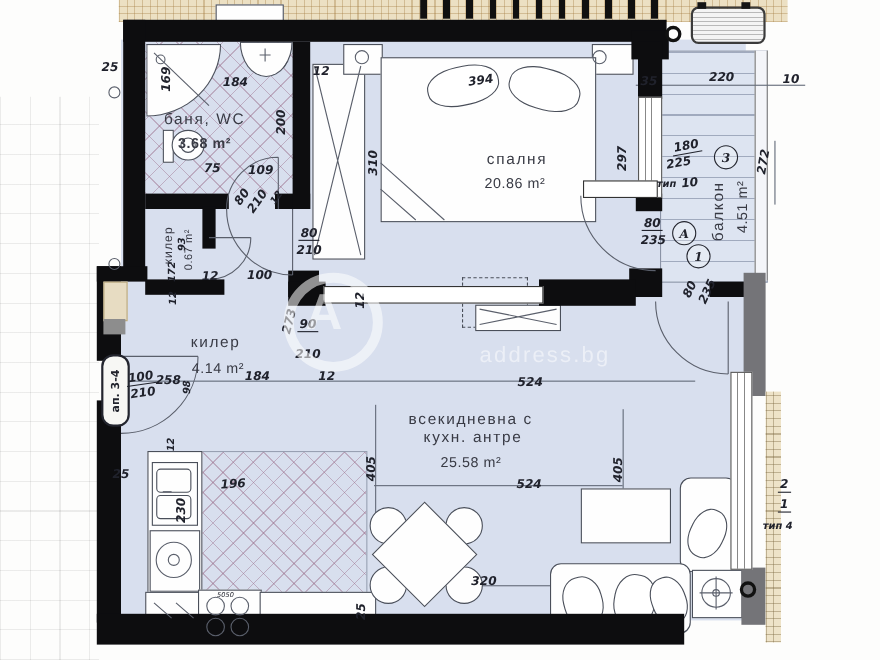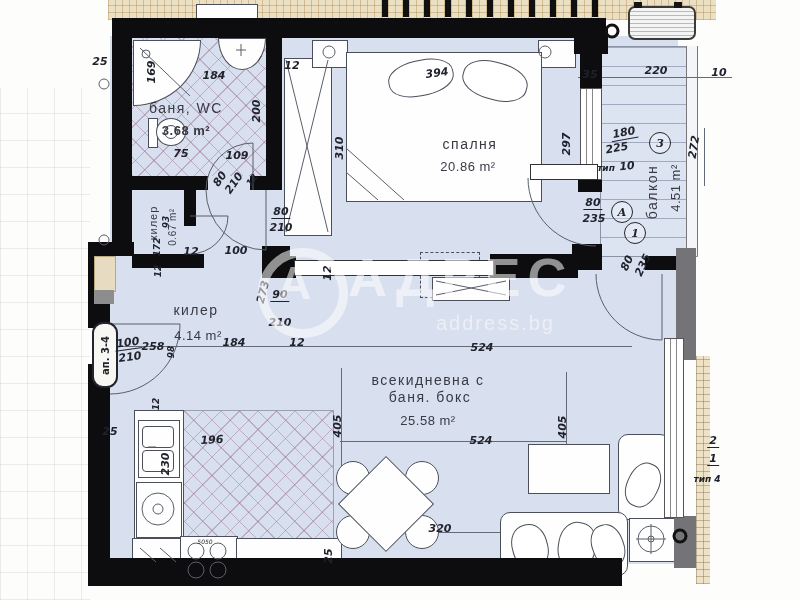--- a/index.html
+++ b/index.html
@@ -212,21 +212,21 @@
   <div class="abs" id="labels" style="left:0;top:0;width:800px;height:600px;z-index:8;">
       <span class="dim" style="left: 100px; top: 61px; transform: translate(-50%, -50%) rotate(0deg);">25</span>
       <span class="dim" style="left: 151px; top: 72px; transform: translate(-50%, -50%) rotate(-90deg);">169</span>
       <span class="dim" style="left: 214px; top: 75px; transform: translate(-50%, -50%) rotate(0deg);">184</span>
       <span class="dim" style="left: 292px; top: 65px; transform: translate(-50%, -50%) rotate(0deg);">12</span>
       <span class="dim" style="left: 437px; top: 73px; transform: translate(-50%, -50%) rotate(-8deg);">394</span>
       <span class="dim" style="left: 590px; top: 74px; transform: translate(-50%, -50%) rotate(0deg);">35</span>
       <span class="dim" style="left: 656px; top: 70px; transform: translate(-50%, -50%) rotate(0deg);">220</span>
       <span class="dim" style="left: 719px; top: 72px; transform: translate(-50%, -50%) rotate(0deg);">10</span>
       <span class="dim" style="left: 256px; top: 111px; transform: translate(-50%, -50%) rotate(-90deg);">200</span>
-      <span class="dim" style="left: 181px; top: 153px; transform: translate(-50%, -50%) rotate(0deg); font-style: italic;">75</span>
+      <span class="dim" style="left: 193px; top: 153px; transform: translate(-50%, -50%) rotate(0deg); font-style: italic;">75</span>
       <span class="dim" style="left: 237px; top: 155px; transform: translate(-50%, -50%) rotate(0deg);">109</span>
       <span class="dim" style="left: 220px; top: 179px; transform: translate(-50%, -50%) rotate(-55deg);">80</span>
       <span class="dim" style="left: 234px; top: 183px; transform: translate(-50%, -50%) rotate(-55deg);">210</span>
       <span class="dim tiny" style="left: 252px; top: 180px; transform: translate(-50%, -50%) rotate(-55deg);">12</span>
       <span class="dim tiny" style="left: 166px; top: 222px; transform: translate(-50%, -50%) rotate(-90deg);">93</span>
       <span class="dim tiny" style="left: 157px; top: 247px; transform: translate(-50%, -50%) rotate(-90deg);">172</span>
       <span class="dim tiny" style="left: 158px; top: 271px; transform: translate(-50%, -50%) rotate(-90deg);">12</span>
       <span class="dim" style="left: 236px; top: 250px; transform: translate(-50%, -50%) rotate(0deg);">100</span>
       <span class="dim" style="left: 191px; top: 251px; transform: translate(-50%, -50%) rotate(0deg);">12</span>
       <span class="dim frac" style="left: 281px; top: 212px; transform: translate(-50%, -50%) rotate(0deg);">80</span>
@@ -268,30 +268,29 @@
       <span class="dim tiny" style="left: 707px; top: 479px; transform: translate(-50%, -50%) rotate(0deg);">тип 4</span>
       <span class=" room" style="left: 186px; top: 108px; transform: translate(-50%, -50%) rotate(0deg);">баня, WC</span>
       <span class=" area" style="left: 186px; top: 130px; transform: translate(-50%, -50%) rotate(0deg); font-weight: bold;">3.68 m²</span>
       <span class=" room sm" style="left: 153px; top: 223px; transform: translate(-50%, -50%) rotate(-90deg);">килер</span>
       <span class=" area sm" style="left: 172px; top: 227px; transform: translate(-50%, -50%) rotate(-90deg);">0.67 m²</span>
       <span class=" room" style="left: 470px; top: 144px; transform: translate(-50%, -50%) rotate(0deg);">спалня</span>
       <span class=" area" style="left: 468px; top: 166px; transform: translate(-50%, -50%) rotate(0deg);">20.86 m²</span>
       <span class=" room" style="left: 196px; top: 310px; transform: translate(-50%, -50%) rotate(0deg);">килер</span>
       <span class=" area" style="left: 198px; top: 335px; transform: translate(-50%, -50%) rotate(0deg);">4.14 m²</span>
       <span class=" room" style="left: 428px; top: 380px; transform: translate(-50%, -50%) rotate(0deg);">всекидневна с</span>
-      <span class=" room" style="left: 430px; top: 397px; transform: translate(-50%, -50%) rotate(0deg);">баня. бокс</span>
+      <span class=" room" style="left: 430px; top: 397px; transform: translate(-50%, -50%) rotate(0deg);">кухн. антре</span>
       <span class=" area" style="left: 428px; top: 420px; transform: translate(-50%, -50%) rotate(0deg);">25.58 m²</span>
       <span class=" room" style="left: 652px; top: 192px; transform: translate(-50%, -50%) rotate(-90deg);">балкон</span>
       <span class=" area" style="left: 675px; top: 188px; transform: translate(-50%, -50%) rotate(-90deg);">4.51 m²</span>
       <span class="marker" style="left: 660px; top: 143px; transform: translate(-50%, -50%) rotate(0deg);">3</span>
       <span class="marker" style="left: 622px; top: 212px; transform: translate(-50%, -50%) rotate(0deg);">A</span>
       <span class="marker" style="left: 635px; top: 233px; transform: translate(-50%, -50%) rotate(0deg);">1</span>
     </div>
 
   <div class="abs" id="watermark">
     <div id="wm-ring"></div>
     <div id="wm-mono">А</div>
-    <div id="wm-brand">АДРЕС</div>
     <div id="wm-domain">address.bg</div>
   </div>
 
 
 </div>
 
 </body></html>

